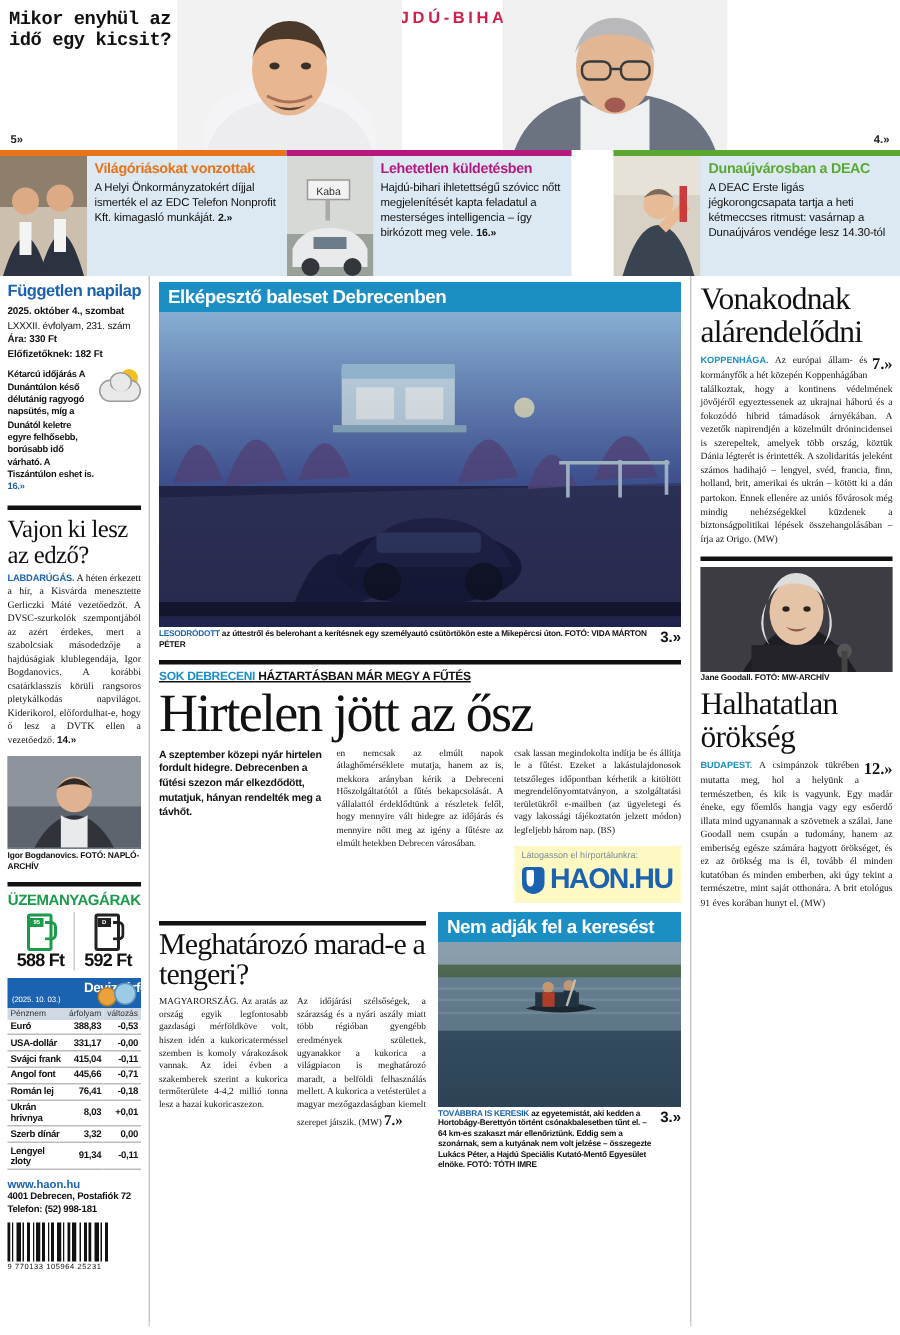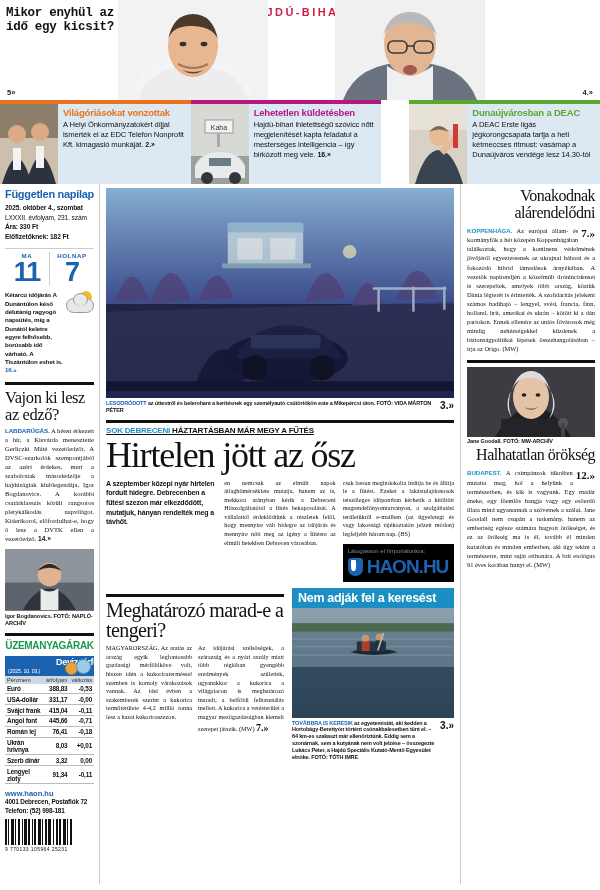--- a/index.html
+++ b/index.html
@@ -107,37 +107,37 @@
   .cap-line .lead{color:#1b62b0;}
   .cap-pg{font-size:10px;font-weight:bold;color:#111;flex:none;}
   .sec-rule{border-top:3px solid #111;margin:6px 0 3px;}
   .eyebrow{font-size:8px;font-weight:bold;letter-spacing:-.2px;margin-bottom:2px;text-decoration:underline;}
   .eyebrow .hl{color:#1b8fc4;}
   .main-head{font-family:"Liberation Serif",serif;font-size:36px;line-height:1;margin:0 0 6px;font-weight:normal;letter-spacing:-1.2px;}
   .lead-p{font-size:7px;line-height:1.38;font-weight:bold;letter-spacing:-.15px;margin:0 0 4px;}
   .cols3{display:flex;gap:7px;}
   .cols3 .c{flex:1;min-width:0;}
   .bodytext{font-family:"Liberation Serif",serif;font-size:6.2px;line-height:1.38;text-align:justify;margin:0;color:#111;}
-  .promo{background:#000000;margin-top:5px;padding:4px 5px;display:flex;flex-direction:column;gap:2px;}
+  .promo{background:#fef9c3;margin-top:5px;padding:4px 5px;display:flex;flex-direction:column;gap:2px;}
   .promo .pre{font-size:6px;color:#7a8a96;}
   .promo .logorow{display:flex;align-items:center;gap:4px;}
   .shield{width:15px;height:18px;background:#1b62b0;border-radius:3px 3px 50% 50%/3px 3px 40% 40%;position:relative;flex:none;}
   .shield:after{content:"";position:absolute;left:3px;top:2px;width:5px;height:11px;background:#fff;border-radius:1px 1px 40% 40%;}
   .promo .brand{font-size:19px;font-weight:bold;color:#1b62b0;letter-spacing:-1px;}
 
   .twin{display:flex;gap:8px;margin-top:6px;}
   .twin .left{width:178px;flex:none;}
   .twin .right{flex:1;min-width:0;}
   .sub-head{font-family:"Liberation Serif",serif;font-size:20px;line-height:1.02;margin:0 0 4px;font-weight:normal;letter-spacing:-.6px;}
   .cols2{display:flex;gap:6px;}
   .cols2 .c{flex:1;min-width:0;}
   .bot-photo{position:relative;width:100%;height:110px;overflow:hidden;background:#3c5a72;}
 
   
-  .rc-head{font-family:"Liberation Serif",serif;font-size:16px;line-height:1.05;margin:0 0 4px;font-weight:normal;letter-spacing:-.5px;text-align:right;}
+  .rc-head{font-family:"Liberation Serif",serif;font-size:21px;line-height:1.05;margin:0 0 4px;font-weight:normal;letter-spacing:-.5px;}
   .rc-body{font-family:"Liberation Serif",serif;font-size:6.4px;line-height:1.42;text-align:justify;margin:0;color:#111;}
   .rc-body .dl{font-family:"Liberation Sans",sans-serif;font-weight:bold;font-size:6.1px;color:#1b8fc4;}
   .rc-pg{font-size:11px;font-weight:bold;float:right;margin-left:3px;}
   .rc-photo{width:100%;height:70px;position:relative;overflow:hidden;background:#4a4a52;margin-bottom:1px;}
   .rc-cap{font-size:5.5px;font-weight:bold;letter-spacing:-.1px;margin:0 0 3px;}
 
   
   .ph{position:absolute;inset:0;}
   .vig{position:absolute;inset:0;background:linear-gradient(180deg,rgba(0,0,0,.05),rgba(0,0,0,.25));}
 </style>
@@ -246,30 +246,20 @@
     <div class="col-left">
 
       <div class="lc-title">Független napilap</div>
       <div class="lc-meta">
         <div>2025. október 4., szombat</div>
         <div class="light">LXXXII. évfolyam, 231. szám</div>
         <div>Ára: 330 Ft</div>
         <div>Előfizetőknek: 182 Ft</div>
       </div>
 
-      <div class="temps">
-        <div class="tcell">
-          <div class="lab">MA</div>
-          <div class="val">11</div>
-        </div>
-        <div class="tcell">
-          <div class="lab">HOLNAP</div>
-          <div class="val">7</div>
-        </div>
-      </div>
 
       <div class="wx">
         <p>
           <span>Kétarcú időjárás</span>
           <span>A Dunántúlon késő délutánig ragyogó napsütés, míg a Dunától keletre egyre felhősebb, borúsabb idő várható. A Tiszántúlon eshet is.</span>
           <span class="pg">16.»</span>
         </p>
         <div class="wxicon">
           <div class="sun"></div>
             <div class="cloud"></div>
@@ -292,20 +282,38 @@
           <circle cx="45" cy="26" r="12" fill="#dfb291"></circle>
           <path d="M33 22 q12 -14 24 0 q-12 -6 -24 0z" fill="#2f2a27"></path>
           <path d="M36 40 q9 6 18 0 l0 22 -18 0z" fill="#e9eaec"></path>
         </svg>
       </div>
       <p class="cap-s">Igor Bogdanovics. FOTÓ: NAPLÓ-ARCHÍV</p>
 
       <div class="rule"></div>
 
       <div class="fuel-title">ÜZEMANYAGÁRAK</div>
+      <div class="fuel-row">
+        <div class="fuel-cell">
+          <div class="pump">
+            <div class="bodyb"></div>
+              <div class="scr">95</div>
+              <div class="noz"></div>
+          </div>
+          <div class="fuel-val">588 Ft</div>
+        </div>
+        <div class="fuel-cell">
+          <div class="pump d">
+            <div class="bodyb"></div>
+              <div class="scr">D</div>
+              <div class="noz"></div>
+          </div>
+          <div class="fuel-val">592 Ft</div>
+        </div>
+      </div>
 
       <div class="fx-head">
         <div class="h1">Devizaárfolyam</div>
         <div class="h2">(2025. 10. 03.)</div>
         <div class="coin" style="right:16px;top:6px;width:11px;height:11px;background:#e8a33d;border:1px solid #b97f22;"></div>
         <div class="coin" style="right:3px;top:3px;width:13px;height:13px;background:#9ccbe8;border:1px solid #5f93b4;"></div>
       </div>
 
       <table class="fxt">
         <thead>
@@ -403,20 +411,21 @@
           <i style="width:1px"></i>
             <i style="width:2px;background:#fff"></i>
             <i style="width:2px"></i>
         </div>
         <div class="bc-num">9 770133 105964 25231</div>
       </div>
     </div>
 
     <div class="col-mid">
 
+      <div class="blue-bar">Elképesztő baleset Debrecenben</div>
 
       <div class="hero">
         <svg class="ph" viewBox="0 0 360 210" preserveAspectRatio="none">
           <defs>
             <linearGradient id="nightsky" x1="0" y1="0" x2="0" y2="1">
               <stop offset="0%" stop-color="#8fb8dd"></stop>
                 <stop offset="55%" stop-color="#4a5fa8"></stop>
                 <stop offset="100%" stop-color="#2b2f66"></stop>
             </linearGradient>
           </defs>

